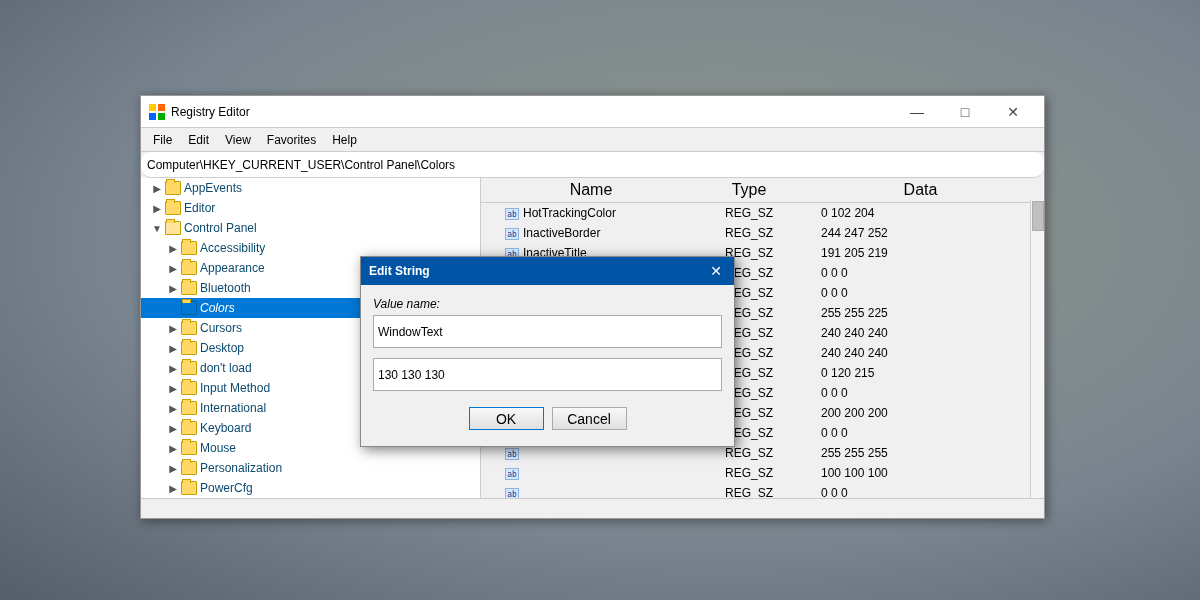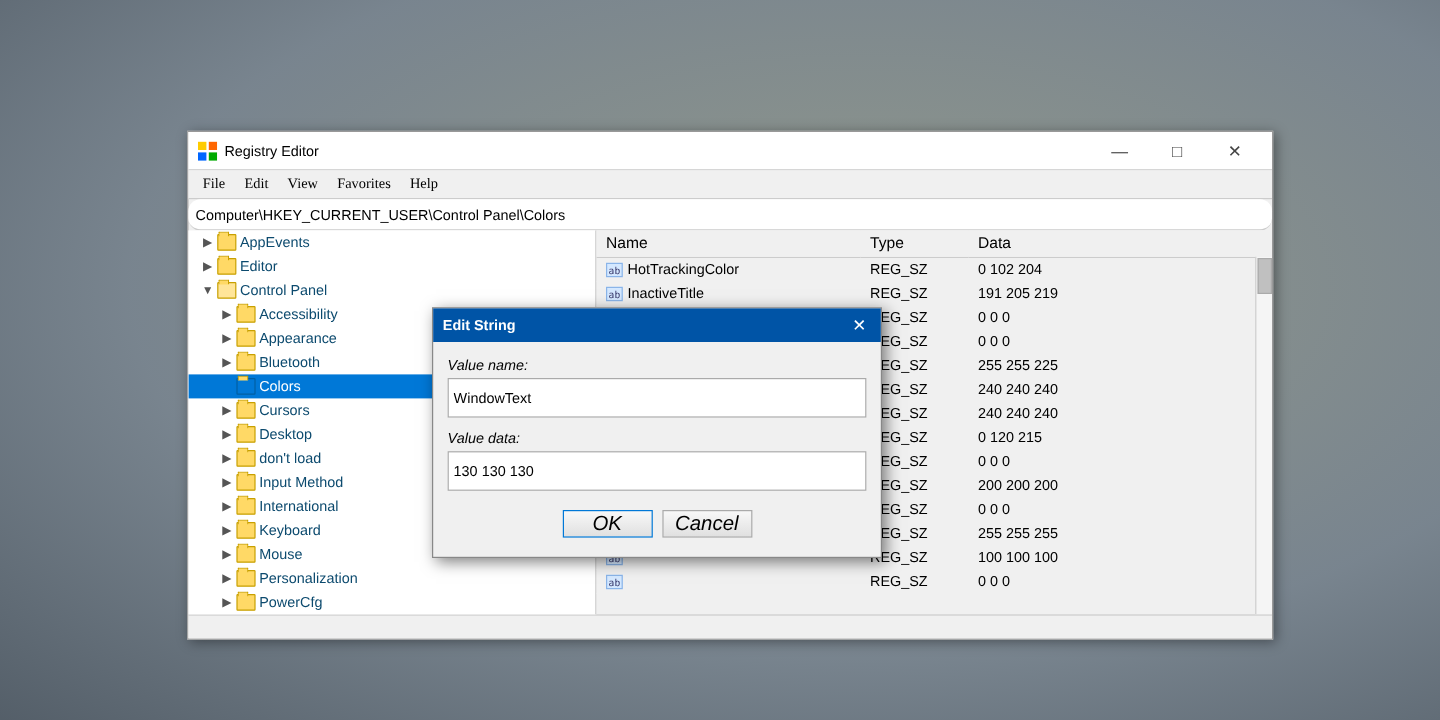--- a/index.html
+++ b/index.html
@@ -18,27 +18,26 @@
       position: absolute;
       inset: 0;
       background: radial-gradient(ellipse at 60% 40%, rgba(255,220,100,0.18) 0%, rgba(120,130,140,0.7) 60%, rgba(80,90,100,0.9) 100%);
       z-index: 0;
     }
 
     
     .registry-window {
       position: absolute;
       top: 95px;
-      left: 156px;
+      left: 140px;
       width: 905px;
       background: #f0f0f0;
       border: 1px solid #999;
       box-shadow: 2px 2px 10px rgba(0,0,0,0.4);
       z-index: 10;
-      margin-top: 14px;
     }
 
     
     .title-bar {
       display: flex;
       align-items: center;
       justify-content: space-between;
       background: #ffffff;
       padding: 6px 8px;
       border-bottom: 1px solid #ccc;
@@ -76,21 +75,20 @@
     }
 
     
     .menu-bar {
       display: flex;
       background: #f0f0f0;
       padding: 2px 4px;
       border-bottom: 1px solid #ccc;
       height: 24px;
       align-items: center;
-      font-family: Liberation Serif, serif;
     }
     .menu-item {
       padding: 2px 8px;
       cursor: pointer;
       font-size: 12px;
       color: #000;
     }
 
     
     .address-bar {
@@ -124,21 +122,21 @@
     }
     .tree-item {
       display: flex;
       align-items: center;
       padding: 1px 0;
       cursor: pointer;
       white-space: nowrap;
       height: 20px;
     }
     .tree-item.selected { background: #0078d7; color: #fff; }
-    .tree-item.selected .item-label { color: #fff; }
+    .tree-item.selected .item-label { color: #fff; font-style: italic; }
     .arrow {
       width: 16px;
       text-align: center;
       font-size: 10px;
       color: #555;
       flex-shrink: 0;
     }
     .folder-icon {
       width: 16px;
       height: 14px;
@@ -168,30 +166,30 @@
     }
     .indent1 { padding-left: 8px; }
     .indent2 { padding-left: 24px; }
     .reg-table {
       width: 100%;
       border-collapse: collapse;
     }
     .reg-table th {
       background: #f0f0f0;
       border-bottom: 1px solid #ccc;
-      text-align: left;
+      text-align: center;
       padding: 3px 8px;
       font-weight: normal;
-      font-size: 13px;
+      font-size: 16px;
       height: 22px;
       position: sticky;
       top: 0;
     }
     .reg-table td {
-      padding: 2px 8px;
+      padding: 2px 24px;
       font-size: 12px;
       border-bottom: 1px solid #f0f0f0;
       height: 20px;
       vertical-align: middle;
     }
     .reg-icon {
       width: 14px;
       height: 12px;
       background: #d4e8ff;
       border: 1px solid #8ab4e8;
@@ -280,22 +278,21 @@
       justify-content: center;
       gap: 8px;
       padding: 6px 0 8px;
     }
     .dialog-btn {
       width: 75px;
       height: 23px;
       border: 1px solid #aaa;
       background: linear-gradient(to bottom, #f8f8f8, #e0e0e0);
       cursor: pointer;
-      font-size: 17px;
-      font-style: italic;
+      font-size: 14px;
     }
     .dialog-btn.ok { border-color: #0078d7; }
 
     
     .right-panel-wrapper {
       position: relative;
       flex: 1;
       overflow: hidden;
     }
     .right-scroll-bar {
@@ -465,20 +462,25 @@
             <th>Data</th>
           </tr>
         </thead>
         <tbody>
           <tr class="table-row">
             <td><span class="reg-icon">ab</span><span>HotTrackingColor</span></td>
             <td>REG_SZ</td>
             <td>0 102 204</td>
           </tr>
           <tr class="table-row">
+            <td><span class="reg-icon">ab</span><span>InactiveBorder</span></td>
+            <td>REG_SZ</td>
+            <td>244 247 252</td>
+          </tr>
+          <tr class="table-row">
             <td><span class="reg-icon">ab</span><span>InactiveTitle</span></td>
             <td>REG_SZ</td>
             <td>191 205 219</td>
           </tr>
           <tr class="table-row">
             <td><span class="reg-icon">ab</span><span>InactiveTitleText</span></td>
             <td>REG_SZ</td>
             <td>0 0 0</td>
           </tr>
           <tr class="table-row">
@@ -552,21 +554,20 @@
   <div class="dialog">
 
     <div class="dialog-title-bar">
       <span class="dialog-title-text">Edit String</span>
       <button class="dialog-close-btn">✕</button>
     </div>
 
     <div class="dialog-body">
       <div class="dialog-label">Value name:</div>
       <input class="dialog-input" type="text" readonly="" value="WindowText" style="">
-      <div class="dialog-label">Value data:</div>
       <input class="dialog-input" type="text" value="130 130 130" style="">
       <div class="dialog-buttons">
         <button class="dialog-btn ok">OK</button>
         <button class="dialog-btn">Cancel</button>
       </div>
     </div>
   </div>
 </div>
 
 </body></html>

